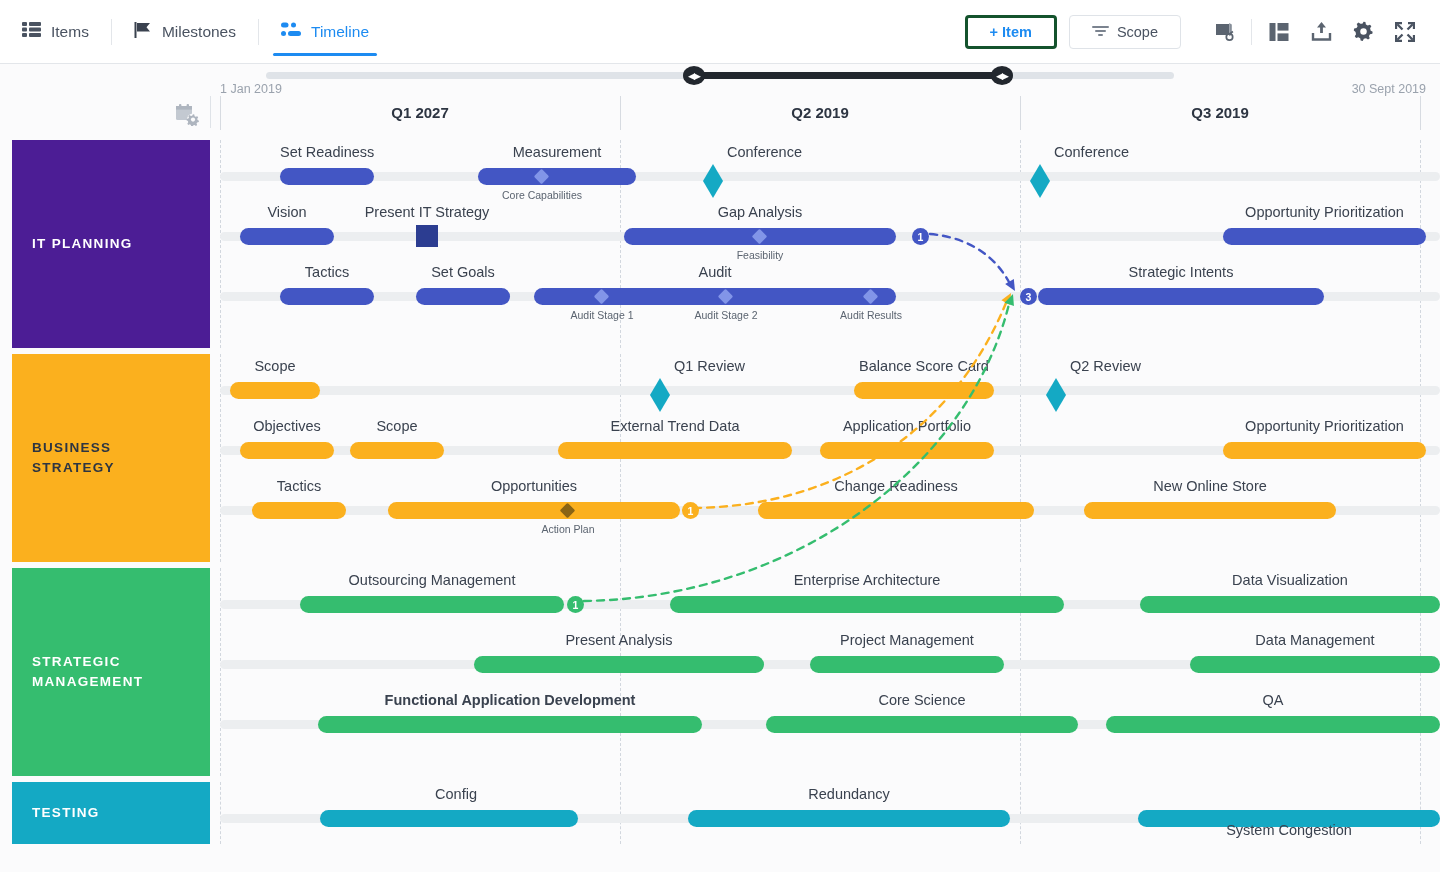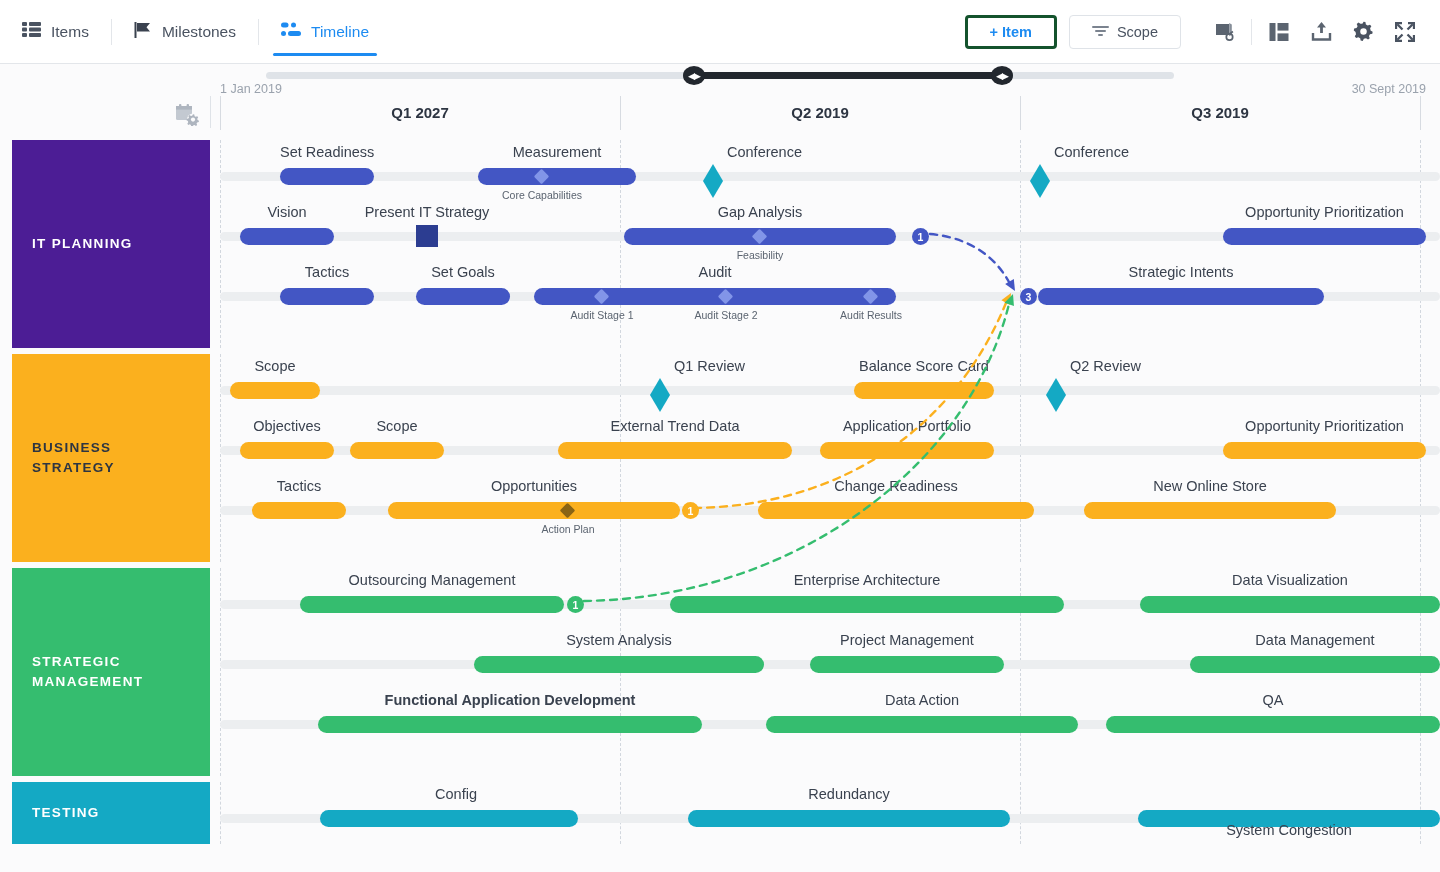--- a/index.html
+++ b/index.html
@@ -419,32 +419,32 @@
             <div class="bar-title" style="left: 80px; width: 264px;">Outsourcing Management</div>
             <div class="bar" style="left: 450px; width: 394px; background: rgb(53, 189, 111);"></div>
             <div class="bar-title" style="left: 450px; width: 394px;">Enterprise Architecture</div>
             <div class="bar" style="left: 920px; width: 300px; background: rgb(53, 189, 111);"></div>
             <div class="bar-title" style="left: 920px; width: 300px;">Data Visualization</div>
             <div class="dep-badge" style="left: 347px; background: rgb(53, 189, 111);">1</div>
           </div>
           <div class="row" style="top: 66px;">
             <div class="row-track"></div>
             <div class="bar" style="left: 254px; width: 290px; background: rgb(53, 189, 111);"></div>
-            <div class="bar-title" style="left: 254px; width: 290px;">System Analysis</div>
+            <div class="bar-title" style="left: 254px; width: 290px;">Present Analysis</div>
             <div class="bar" style="left: 590px; width: 194px; background: rgb(53, 189, 111);"></div>
             <div class="bar-title" style="left: 590px; width: 194px;">Project Management</div>
             <div class="bar" style="left: 970px; width: 250px; background: rgb(53, 189, 111);"></div>
             <div class="bar-title" style="left: 970px; width: 250px;">Data Management</div>
           </div>
           <div class="row" style="top: 126px;">
             <div class="row-track"></div>
             <div class="bar" style="left: 98px; width: 384px; background: rgb(53, 189, 111);"></div>
             <div class="bar-title" style="left: 98px; width: 384px; font-weight: bold;">Functional Application Development</div>
             <div class="bar" style="left: 546px; width: 312px; background: rgb(53, 189, 111);"></div>
-            <div class="bar-title" style="left: 546px; width: 312px;">Data Action</div>
+            <div class="bar-title" style="left: 546px; width: 312px;">Core Science</div>
             <div class="bar" style="left: 886px; width: 334px; background: rgb(53, 189, 111);"></div>
             <div class="bar-title" style="left: 886px; width: 334px;">QA</div>
           </div>
         </div>
       </div>
       <div class="lane" style="top: 650px; height: 62px;">
         <div class="lane-label" style="height: 62px; background: rgb(20, 169, 196);">
           <span>TESTING</span>
         </div>
         <div class="lane-body" style="height: 62px;">

